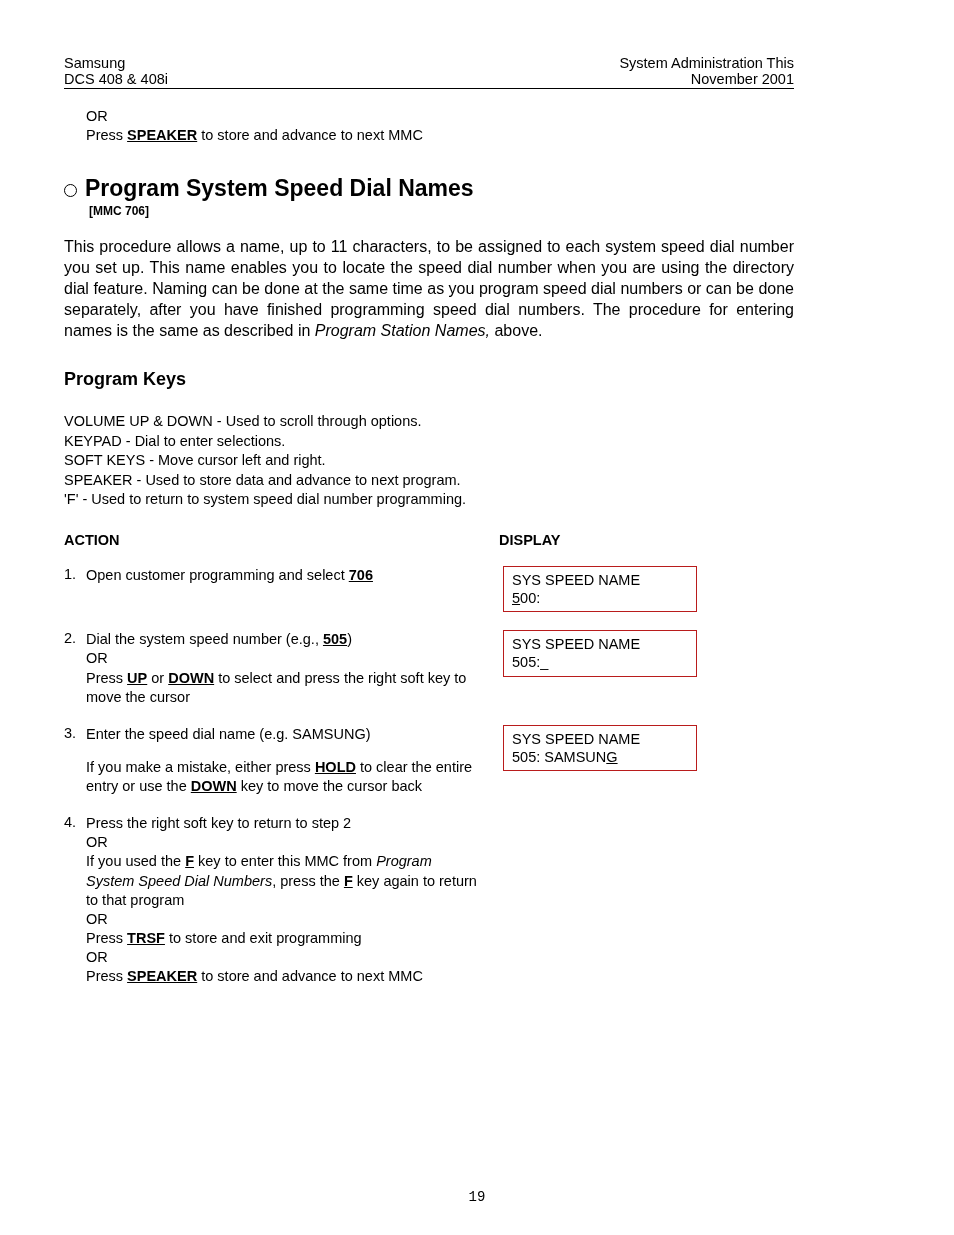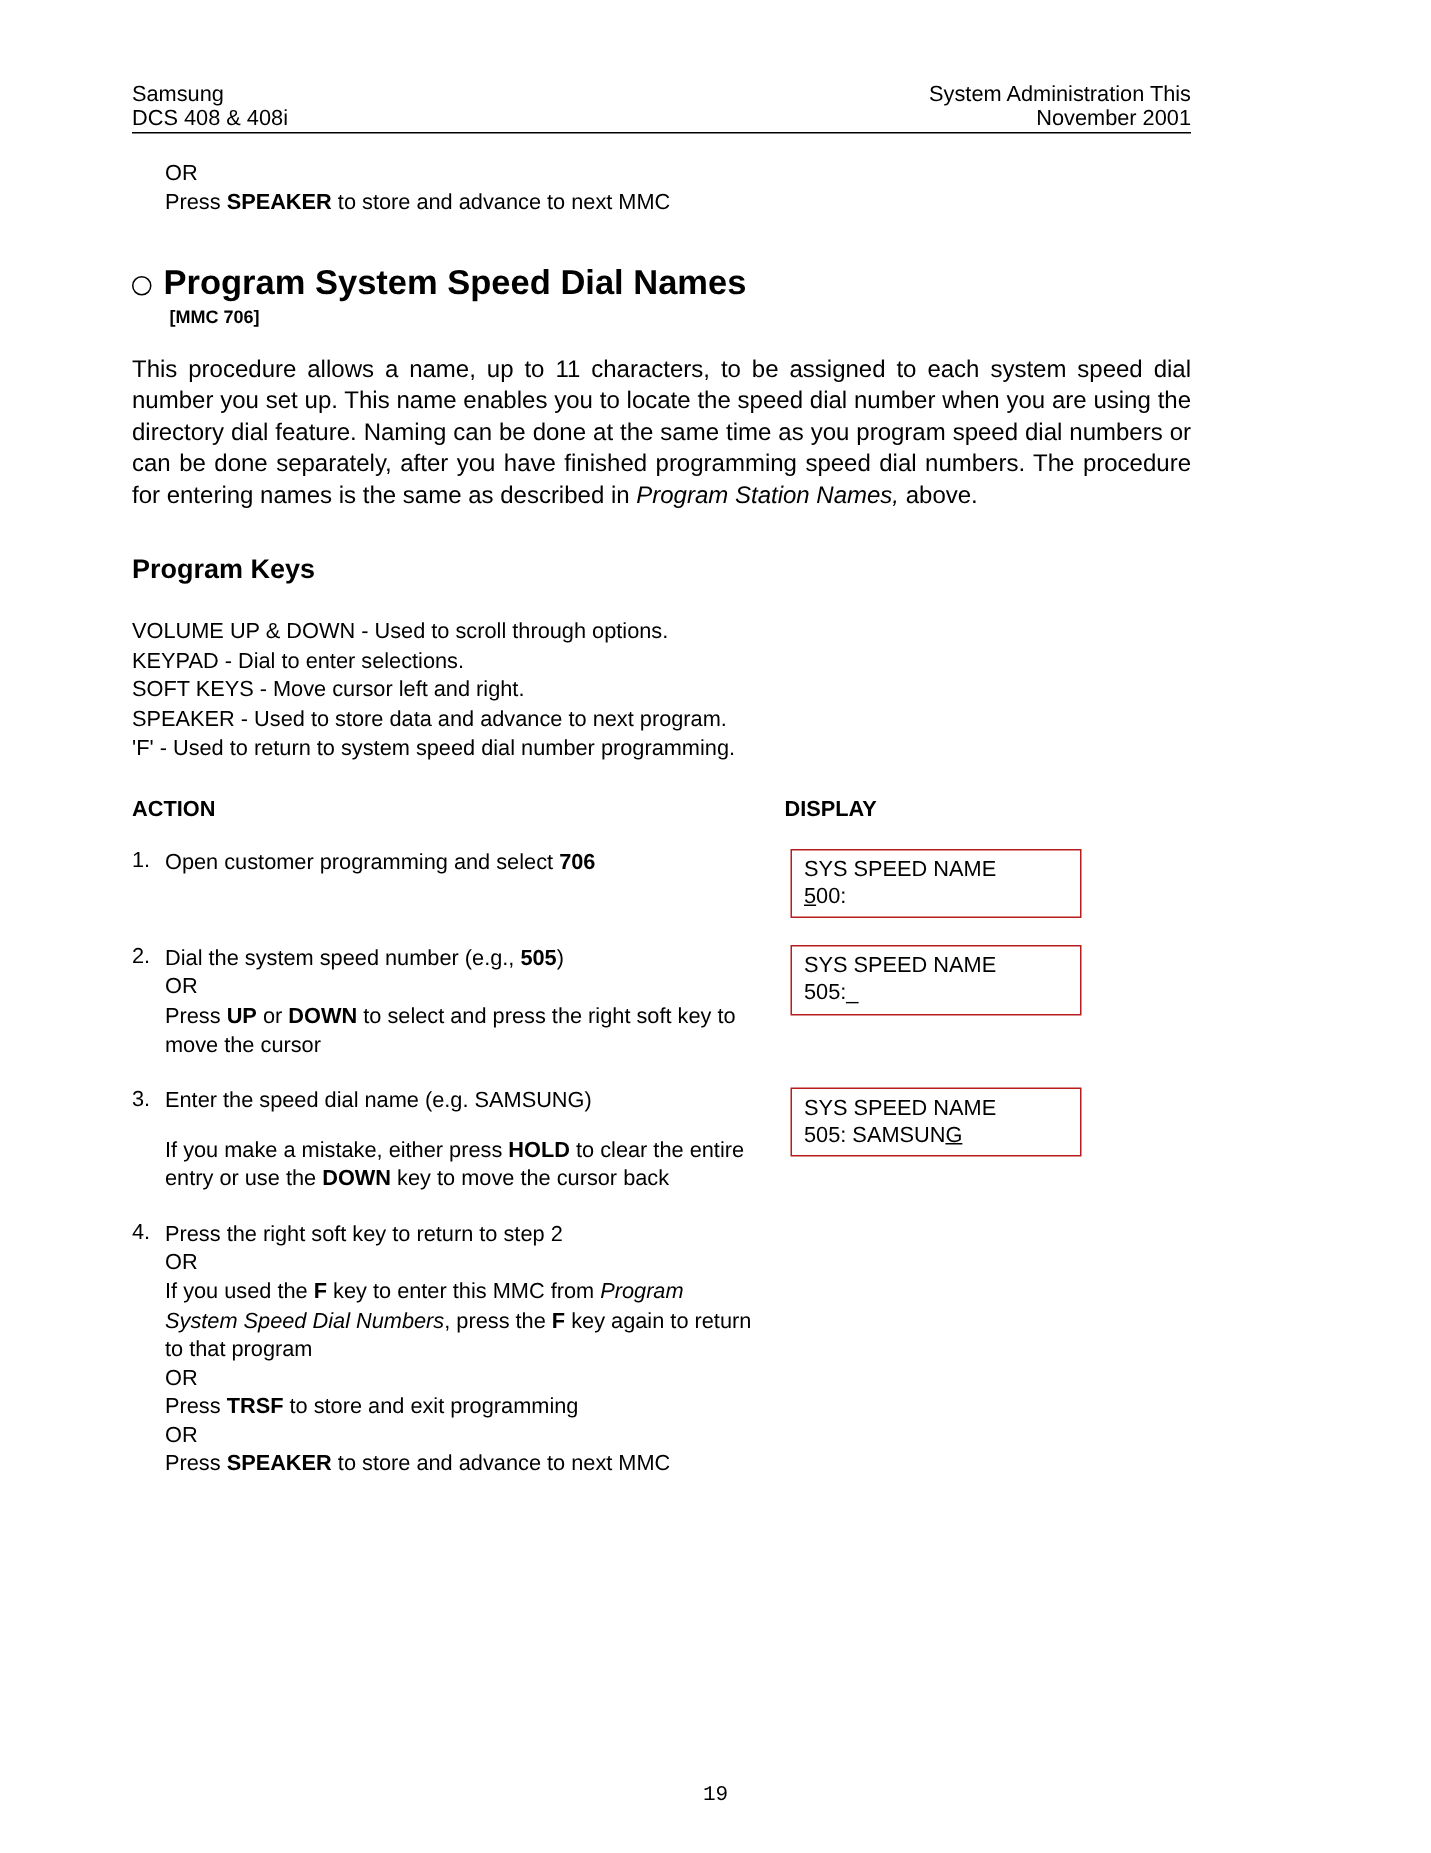--- a/index.html
+++ b/index.html
@@ -6,21 +6,21 @@
   body {
     font-family: Arial, Helvetica, sans-serif;
     background: #fff;
     width: 954px;
     height: 1235px;
     position: relative;
     font-size: 15px;
     color: #000;
   }
   .page {
-    padding: 55px 160px 0 88px;
+    padding: 55px 160px 0 64px;
   }
   .header {
     display: flex;
     justify-content: space-between;
     border-bottom: 1.5px solid #000;
     padding-bottom: 1px;
     margin-bottom: 18px;
     font-size: 14.5px;
   }
   .header-left, .header-right { display: flex; flex-direction: column; }
@@ -100,21 +100,21 @@
   }
   .u5 { text-decoration: underline; text-decoration-thickness: 1px; }
   .pagenum {
     position: absolute;
     bottom: 30px;
     left: 0; right: 0;
     text-align: center;
     font-family: "Courier New", monospace;
     font-size: 14px;
   }
-  .bold { font-weight: bold; }
+  .bold { font-weight: bold; text-decoration: underline; }
   .italic { font-style: italic; }
 </style>
 </head>
 <body>
 
 <div class="page">
   <div class="header">
     <div class="header-left">
       <span>Samsung</span>
       <span>DCS 408 &amp; 408i</span>

